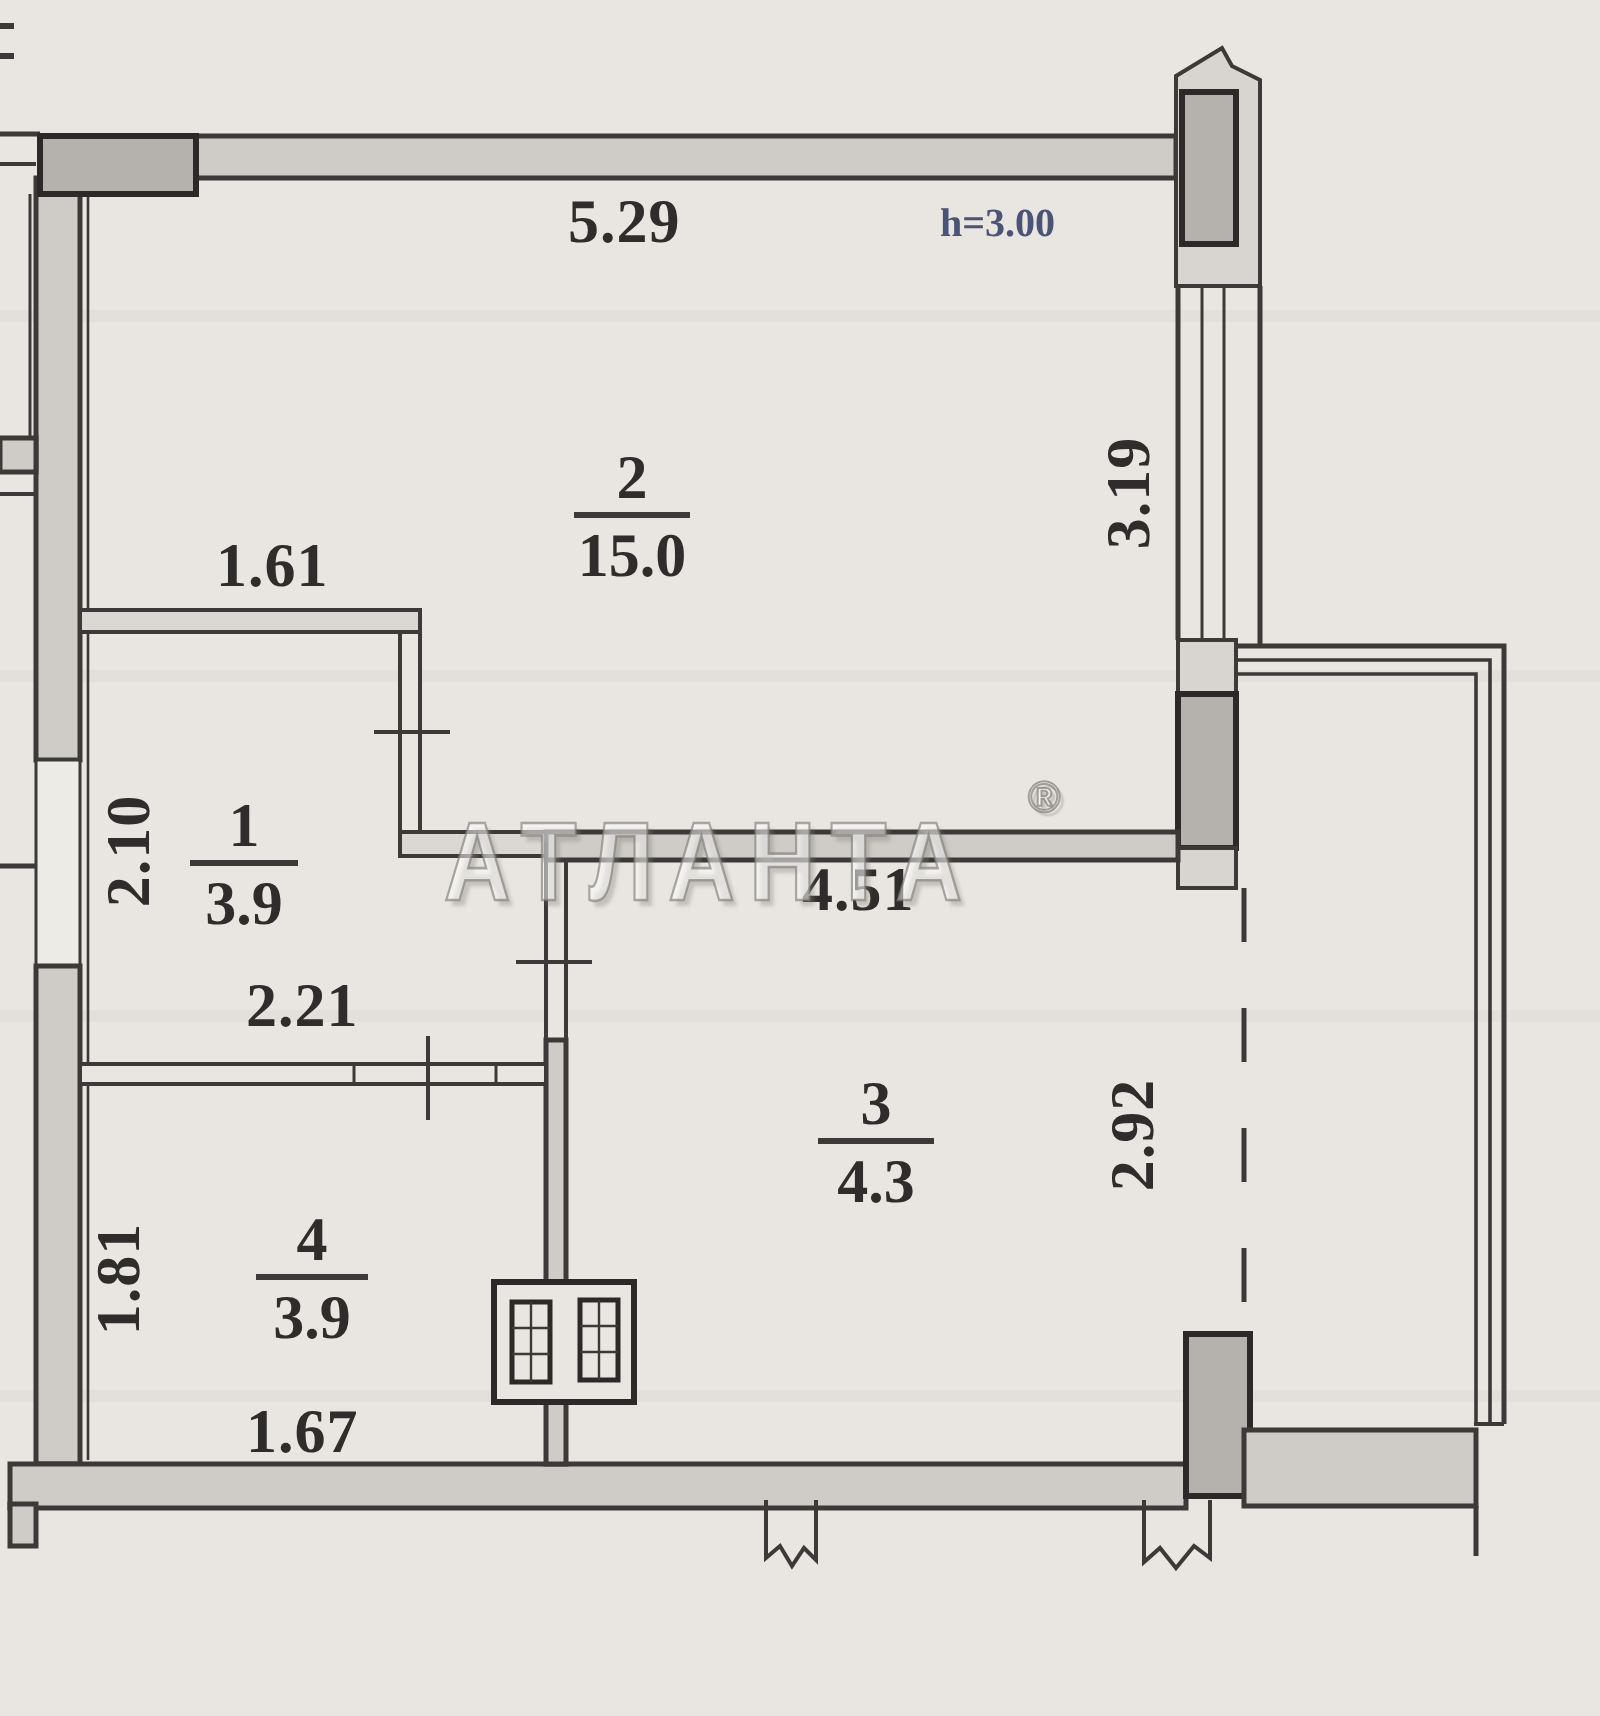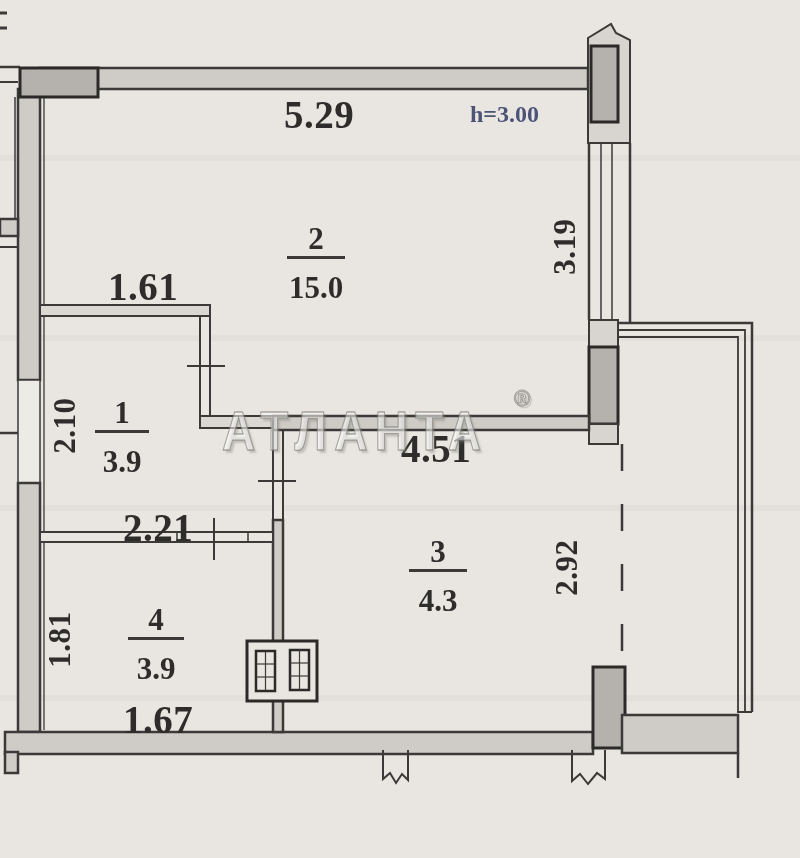--- a/index.html
+++ b/index.html
@@ -12,44 +12,44 @@
   
   .wall      {fill:#cfccc7;stroke:#3b3a38;stroke-width:2.5;}
   .wallMid   {fill:#dbd8d3;stroke:#3b3a38;stroke-width:2;}
   .wallDark  {fill:#b5b2ad;stroke:#2b2a28;stroke-width:3;}
   .wallLight {fill:#d8d5d0;stroke:#3b3a38;stroke-width:2;}
   .open      {fill:#edebe6;stroke:#3b3a38;stroke-width:1.5;}
   .open2     {fill:#e9e6e1;stroke:#3b3a38;stroke-width:2;}
   .ln        {stroke:#3b3a38;fill:none;}
   
   .dim{
-    position:absolute;font-size:39px;font-weight:600;color:#2e2d2b;
+    position:absolute;font-size:31px;font-weight:600;color:#2e2d2b;
     letter-spacing:.5px;white-space:nowrap;line-height:1;
   }
   .vbox{
     position:absolute;width:70px;height:70px;display:flex;
     align-items:center;justify-content:center;
   }
   .vbox .dimv{
     font-size:31px;font-weight:600;color:#2e2d2b;white-space:nowrap;
     transform:rotate(-90deg);line-height:1;letter-spacing:.5px;
   }
   .hnote{
-    position:absolute;font-size:24px;font-weight:600;color:#4b5377;
+    position:absolute;font-size:20px;font-weight:600;color:#4b5377;
     white-space:nowrap;line-height:1;
   }
   .room-label{
     position:absolute;display:flex;flex-direction:column;align-items:center;
     font-size:31px;font-weight:600;color:#2e2d2b;line-height:1.08;
   }
   .room-label .num{
     display:block;width:100%;text-align:center;
     border-bottom:3px solid #3b3a38;padding-bottom:1px;
   }
-  .room-label .area{display:block;text-align:center;padding-top:12px;}
+  .room-label .area{display:block;text-align:center;padding-top:2px;}
   .watermark{
     position:absolute;left:222px;top:398px;
     font-family:"Liberation Sans", sans-serif;
     font-size:56px;font-weight:700;letter-spacing:9px;white-space:nowrap;
     color:rgba(255,255,255,.5);
     -webkit-text-stroke:1.3px rgba(128,125,118,.65);
     text-shadow:3px 3px 2px rgba(128,125,118,.35);
     transform:scaleX(.82);transform-origin:left center;
   }
   .regmark{
@@ -185,21 +185,21 @@
     <span class="num">1</span>
     <span class="area">3.9</span>
   </div>
 
   <div class="vbox" style="left:29px;top:390px;">
     <span class="dimv">2.10</span>
   </div>
 
   <div class="dim" style="left:401px;top:429px;">4.51</div>
 
-  <div class="dim" style="left:123px;top:508px;">2.21</div>
+  <div class="dim" style="left:123px;top:487px;">2.21</div>
 
   <div class="room-label" style="left:409px;top:535px;width:58px;">
     <span class="num">3</span>
     <span class="area">4.3</span>
   </div>
 
   <div class="vbox" style="left:531px;top:532px;">
     <span class="dimv">2.92</span>
   </div>
 

